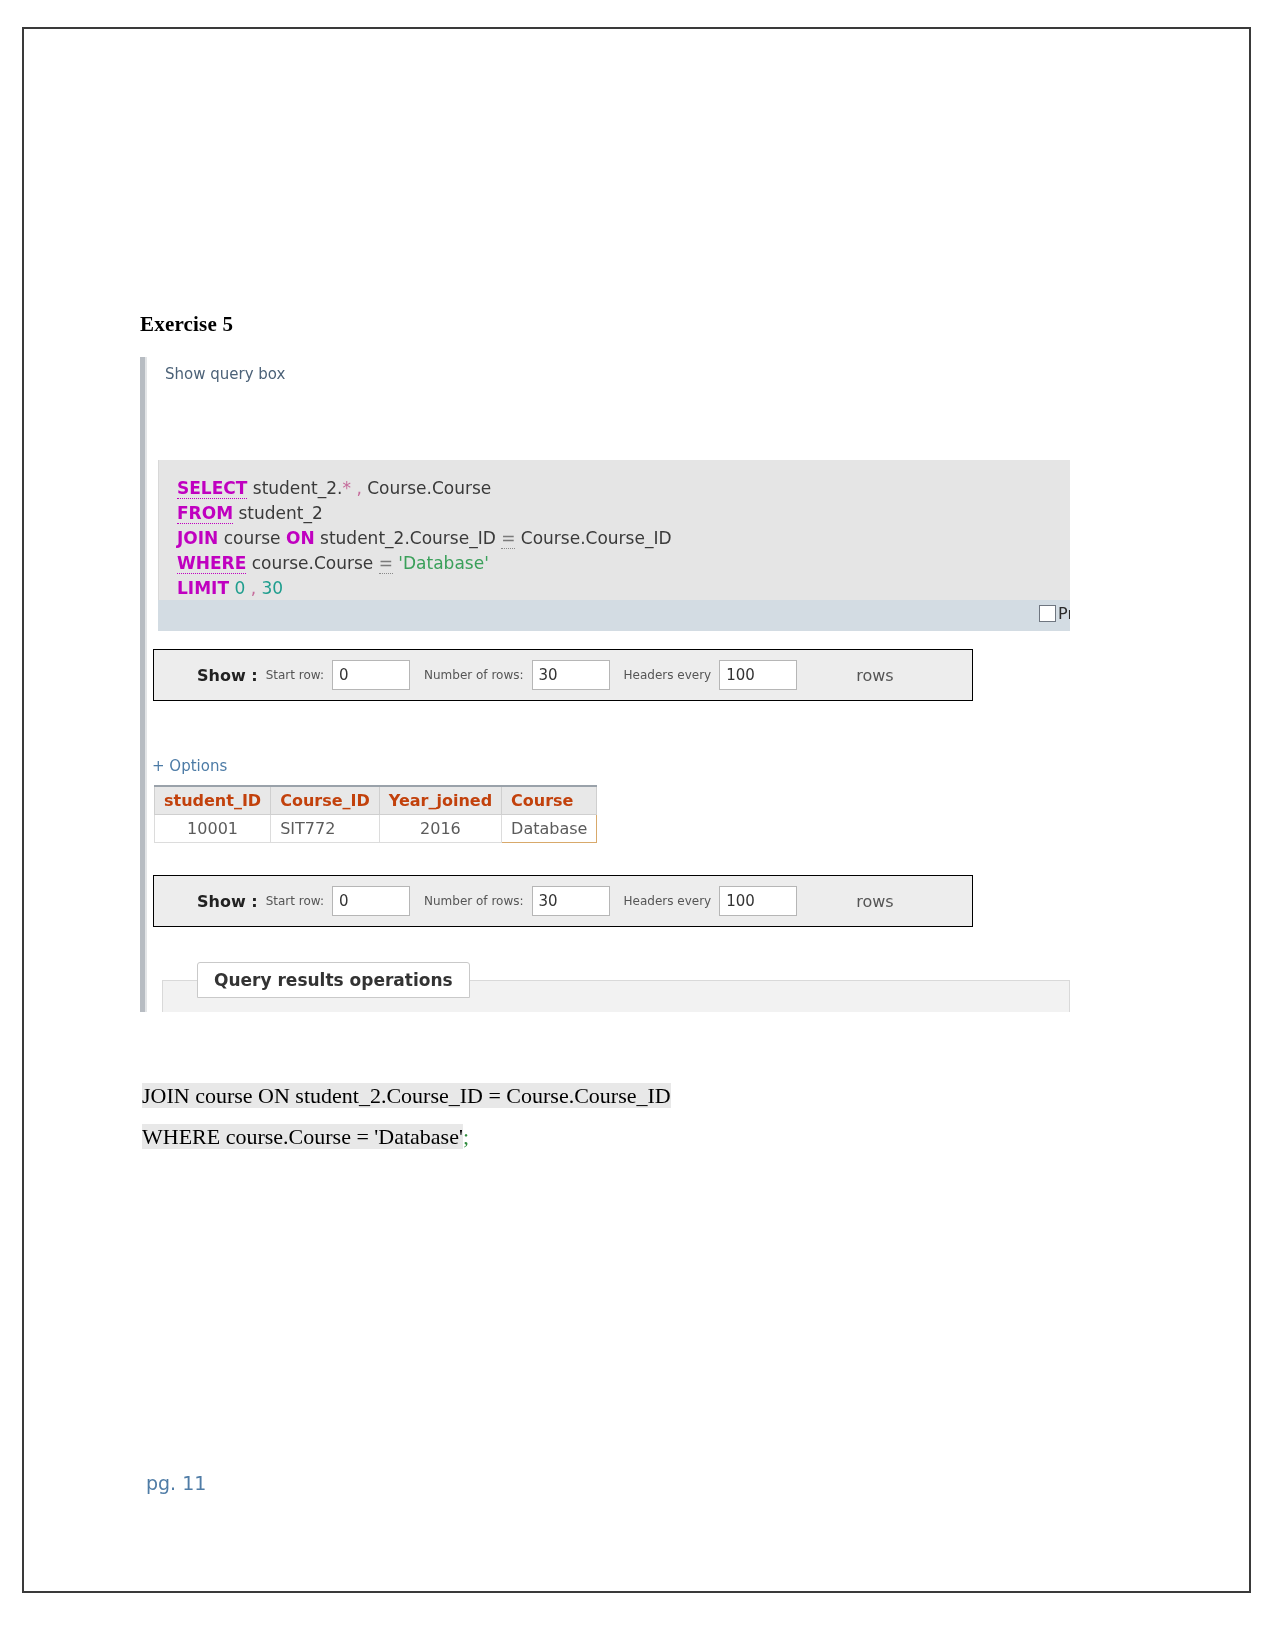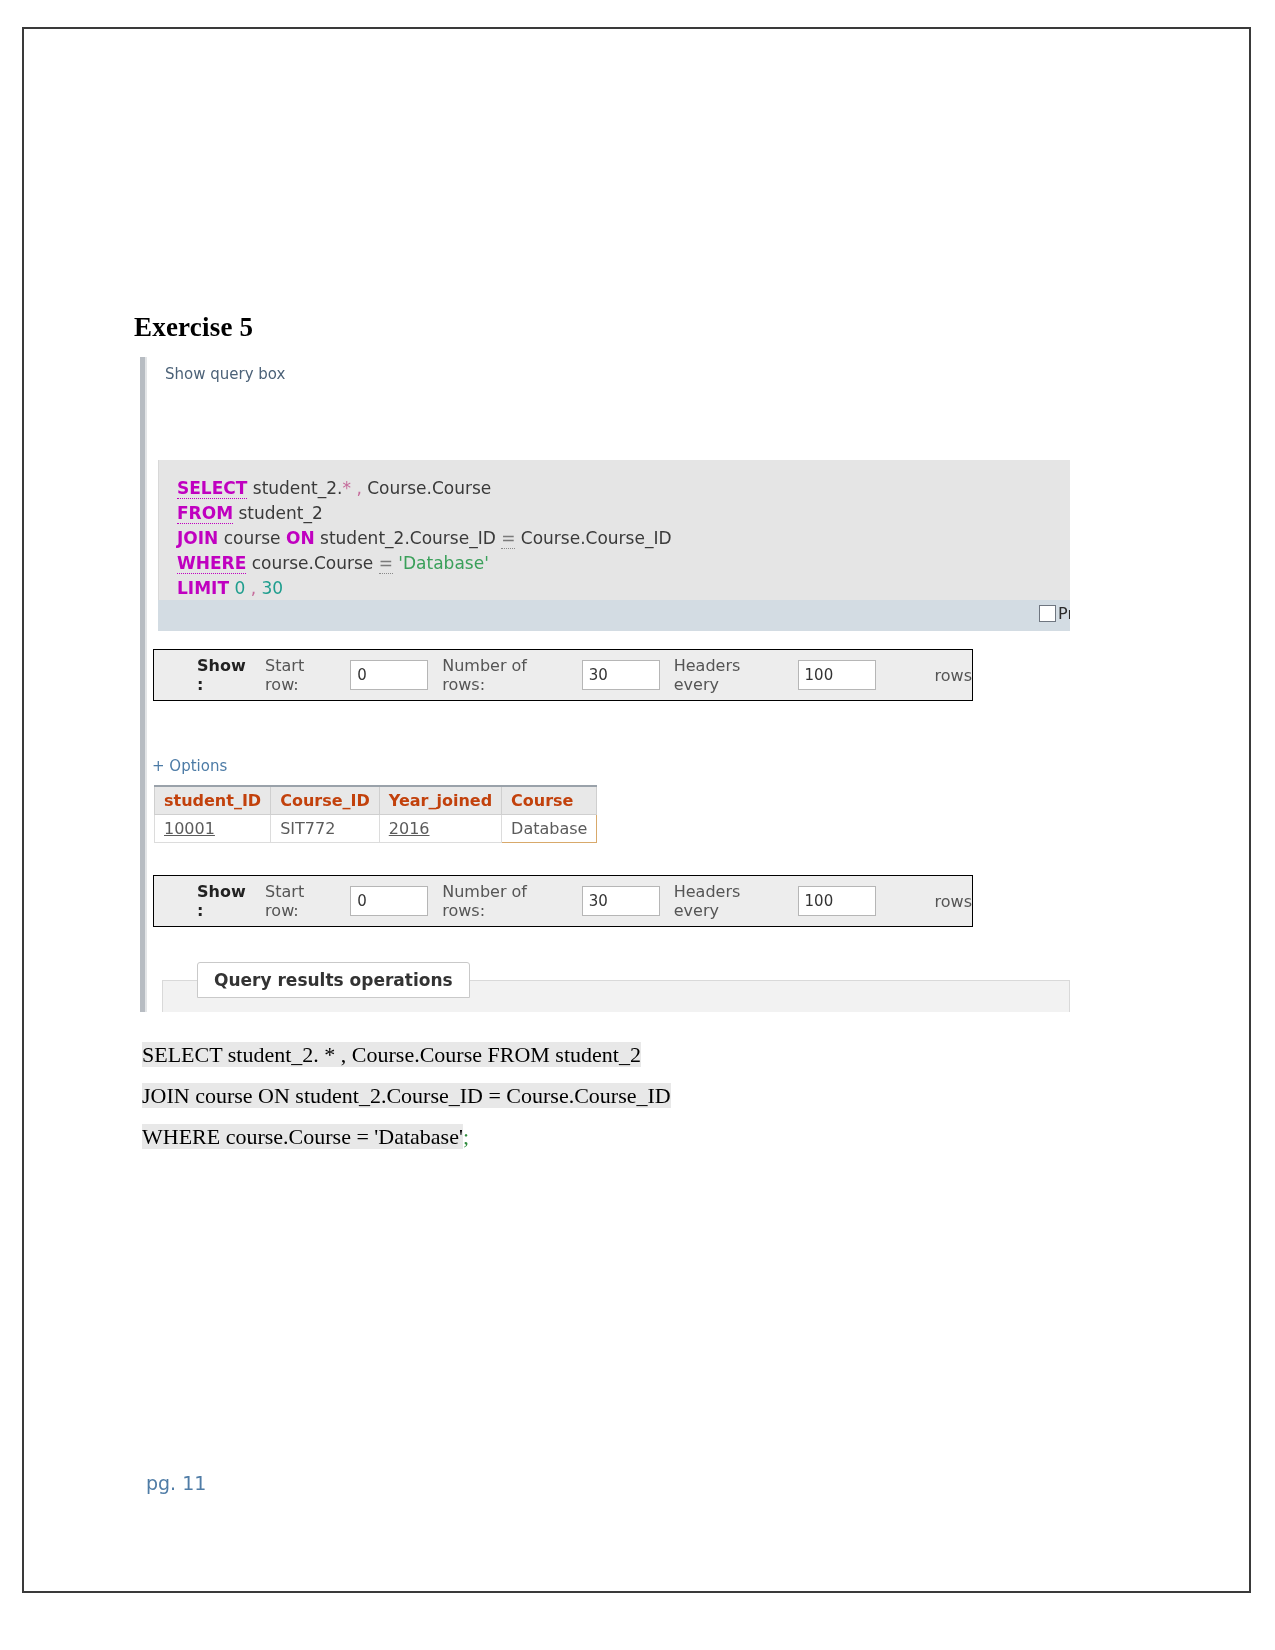--- a/index.html
+++ b/index.html
@@ -30,25 +30,25 @@
   
   #doc {
     position: absolute;
     left: 0; top: 0;
     width: 1275px;
     height: 1650px;
   }
 
   .heading {
     position: absolute;
-    left: 134px;
+    left: 140px;
     top: 312px;
     font-family: "Liberation Serif", serif;
     font-weight: bold;
-    font-size: 27px;
+    font-size: 21px;
     color: #000000;
     letter-spacing: .2px;
   }
 
   
   #shot {
     position: absolute;
     left: 140px;
     top: 357px;
     width: 930px;
@@ -205,21 +205,21 @@
   .show-bar.bottom { left: 13px; top: 518px; width: 820px; }
   .show-lbl-strong {
     font-family: "DejaVu Sans", "Liberation Sans", sans-serif;
     font-weight: bold;
     font-size: 16px;
     color: #222;
     margin-right: 8px;
   }
   .show-lbl {
     font-family: "DejaVu Sans", "Liberation Sans", sans-serif;
-    font-size: 16px;
+    font-size: 12px;
     color: #555;
     margin-right: 8px;
   }
   .show-input {
     width: 78px;
     height: 30px;
     background: #ffffff;
     border: 1px solid #b6b6b6;
     box-sizing: border-box;
     font-family: "DejaVu Sans", "Liberation Sans", sans-serif;
@@ -266,21 +266,21 @@
     white-space: nowrap;
   }
   .result-table td {
     background: #ffffff;
     border: 1px solid #dcdcdc;
     font-size: 16px;
     color: #5b5b5b;
     padding: 4px 9px;
     white-space: nowrap;
   }
-  .result-table td.num-cell { text-align: left; text-decoration: underline; }
+  .result-table td.num-cell { text-align: center; }
   .result-table td.hl {
     border: 1px solid #d8a96b;
     background: #ffffff;
   }
 
   
   .qro-wrap {
     position: absolute;
     left: 14px;
     top: 605px;
@@ -419,21 +419,20 @@
       <span class="show-unit">rows</span>
     </div>
 
     <div class="qro-wrap">
       <div class="qro-panel"></div>
       <div class="qro-tab">Query results operations</div>
     </div>
 
   </div>
 
-  <div class="text-line t1"><span class="hl-bg">SELECT student_2. * , Course.Course</span><span class="hl-bg"> FROM student_2</span></div>
 
   <div class="text-line t2"><span class="hl-bg">JOIN course ON student_2.Course_ID</span><span class="hl-bg"> = Course.Course_ID</span></div>
 
   <div class="text-line t3"><span class="hl-bg">WHERE course.Course = 'Database'</span><span class="semi">;</span></div>
 
   <div class="footer">pg. 11</div>
 
 </div>
 
 </body></html>

